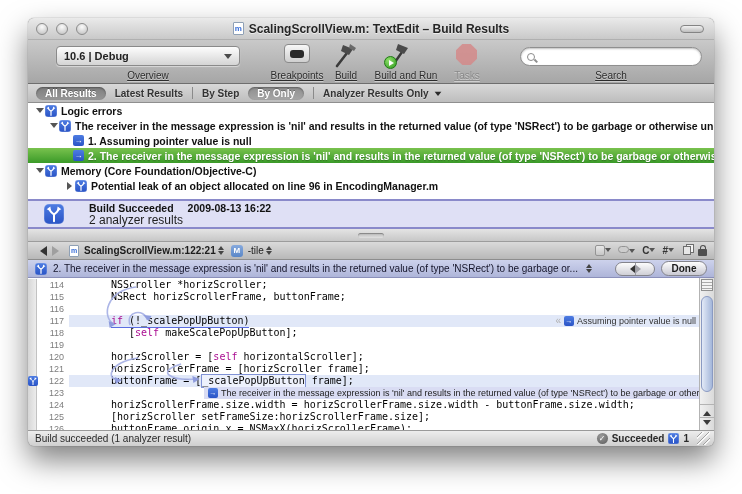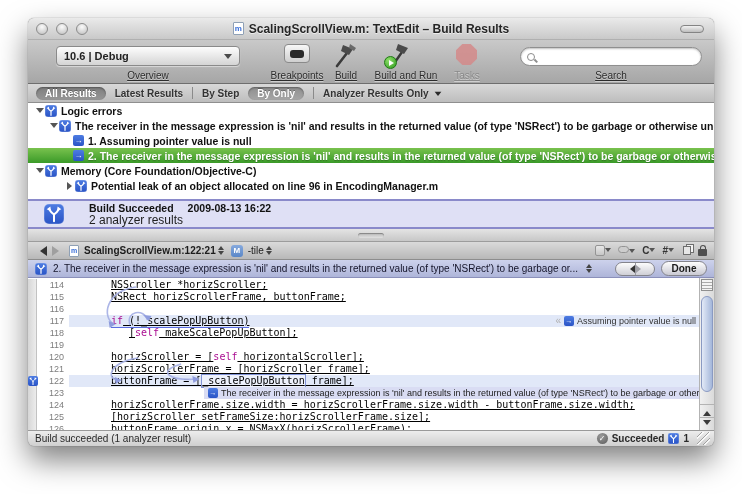--- a/index.html
+++ b/index.html
@@ -132,21 +132,21 @@
 
   
   .editor { flex:1; position:relative; background:#fff; overflow:hidden; }
   .crow { height:12px; display:flex; align-items:stretch; position:relative; font-family:"DejaVu Sans Mono", monospace; font-size:10px; }
   .band { width:9px; flex:none; background:linear-gradient(90deg,#d6d6d6,#ececec); border-right:1px solid #c2c2c2; }
   .lnum { width:32px; flex:none; text-align:right; padding-right:5px; color:#7d7d7d;
     font-family:"Liberation Sans", sans-serif; font-size:9px; line-height:12px; }
   .carea { flex:1; display:flex; align-items:center; white-space:pre; position:relative; line-height:12px; }
   .carea.hl { background:#e1e8f8; }
   .ind { flex:none; display:inline-block; }
-  .p { color:#000;text-decoration:underline; } .k { color:#aa0d91; }
+  .p { color:#000; } .k { color:#aa0d91; }
   .u { border-bottom:1px solid #5b6ee1; display:inline-flex; }
   .boxed { border:1px solid #8193d6; background:#edf1fc; }
   .gbadge { position:absolute; left:0; top:1px; width:10px; height:10px; border-radius:2px;
     background:linear-gradient(#4d7ce2,#2a54c6); z-index:3; }
   .inline-note { position:absolute; right:18px; top:0; height:100%; display:flex; align-items:center; gap:3px;
     font-family:"Liberation Sans", sans-serif; font-size:9px; color:#333; }
   .inline-note .chev { color:#b0b0b0; font-size:10px; }
   .note-icon { width:10px; height:10px; border-radius:2px; background:linear-gradient(#4d7ce2,#2a54c6);
     color:#fff; font-size:7px; font-weight:bold; display:flex; align-items:center; justify-content:center; flex:none; }
   .band-note { position:absolute; left:135px; right:0; top:0; height:100%; background:#d9dcf3;

